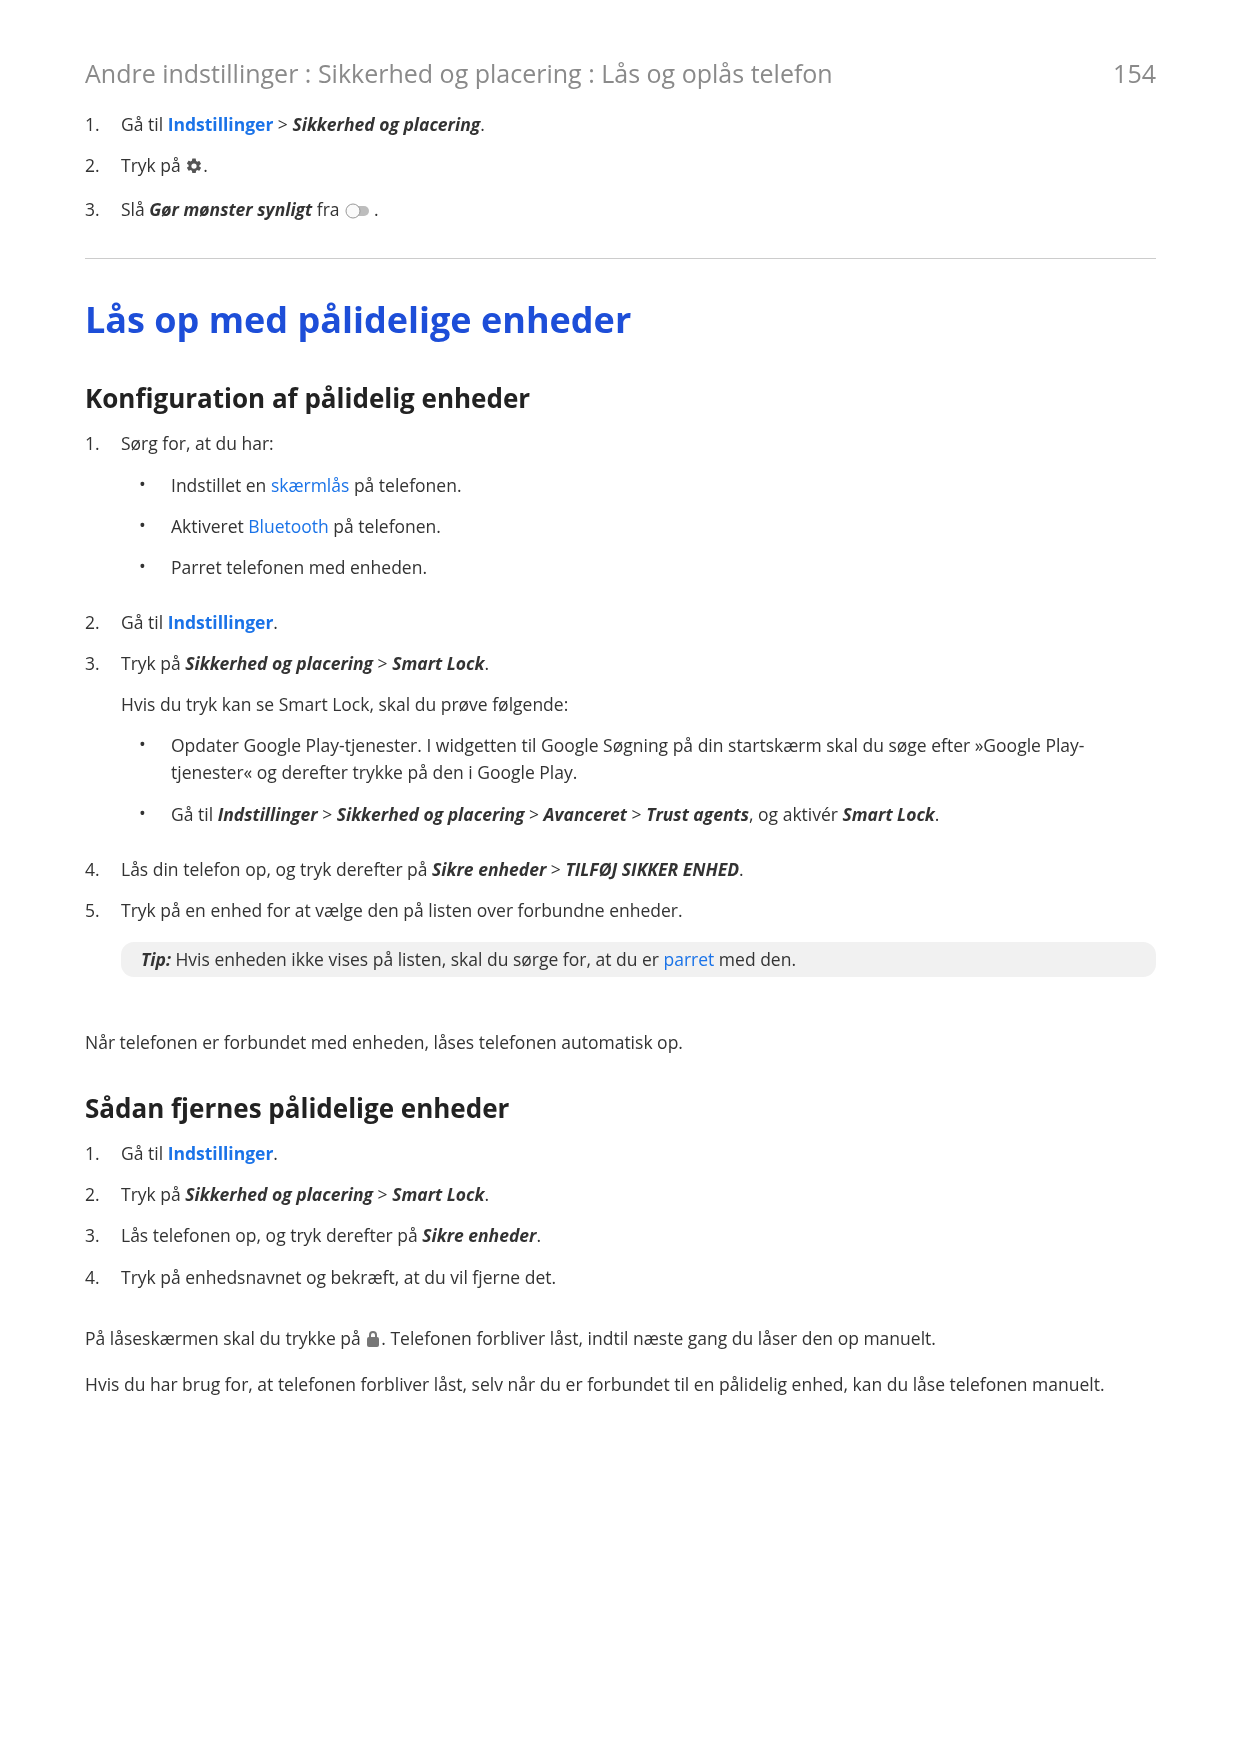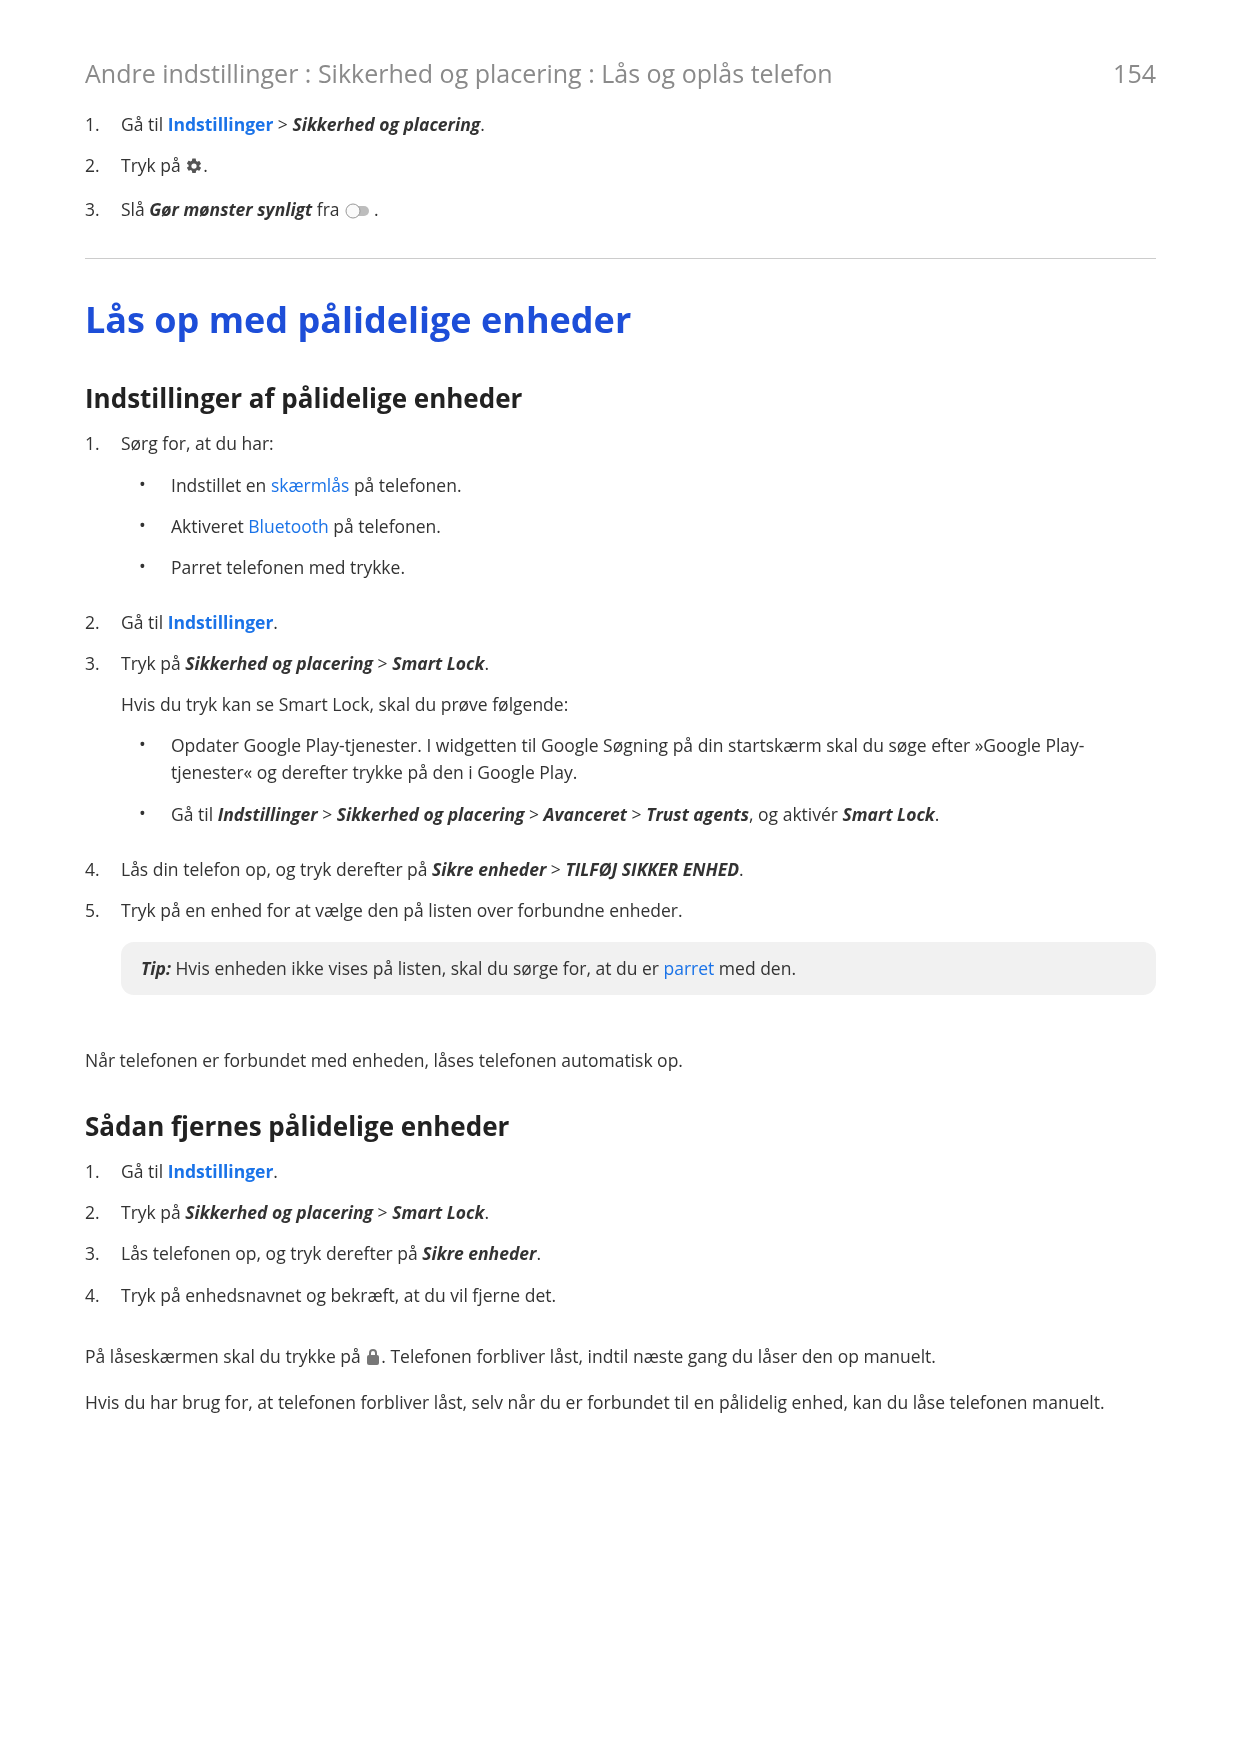--- a/index.html
+++ b/index.html
@@ -98,21 +98,21 @@
     line-height: 1.55;
     margin: 0 0 16px 0;
   }
   .icon-inline {
     display: inline-block;
     vertical-align: -3px;
   }
   .tip-box {
     background: #f1f1f1;
     border-radius: 13px;
-    padding: 13px 20px;
+    padding: 4px 20px;
     font-size: 17.5px;
     line-height: 1.55;
     margin: 6px 0 20px 0;
   }
   .section { margin-bottom: 34px; }
   svg { display: inline-block; }
 </style>
 </head>
 <body>
 
@@ -145,21 +145,21 @@
           </svg></span><span>.</span>
     </span>
   </li>
 </ol>
 
 <hr class="sec-divider">
 
 <h1>Lås op med pålidelige enheder</h1>
 
 <div class="section">
-  <h2>Indstillinger af pålidelige enheder</h2>
+  <h2>Konfiguration af pålidelig enheder</h2>
 
   <ol class="steps">
     <li>
       <span class="num">1.</span>
       <span class="content">
         <span>Sørg for, at du har:</span>
         <ul class="sub">
           <li>
             <span class="dot">•</span>
             <span class="content">
@@ -167,21 +167,21 @@
             </span>
           </li>
           <li>
             <span class="dot">•</span>
             <span class="content">
               <span>Aktiveret </span><span class="link-plain">Bluetooth</span><span> på telefonen.</span>
             </span>
           </li>
           <li>
             <span class="dot">•</span>
-            <span class="content">Parret telefonen med trykke.</span>
+            <span class="content">Parret telefonen med enheden.</span>
           </li>
         </ul>
       </span>
     </li>
     <li>
       <span class="num">2.</span>
       <span class="content">
         <span>Gå til </span><span class="link-blue">Indstillinger</span><span>.</span>
       </span>
     </li>

